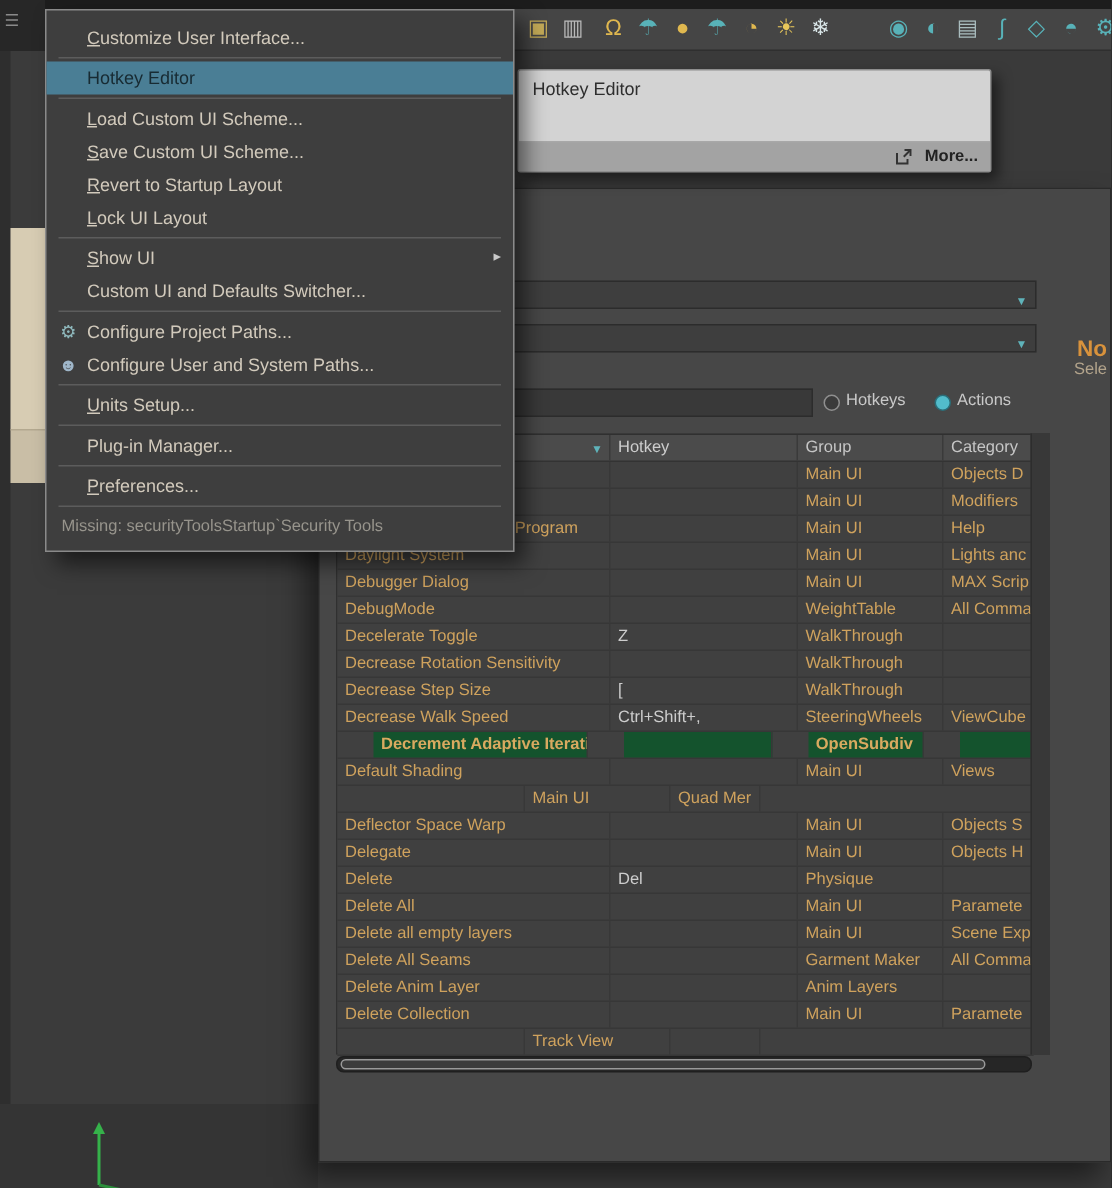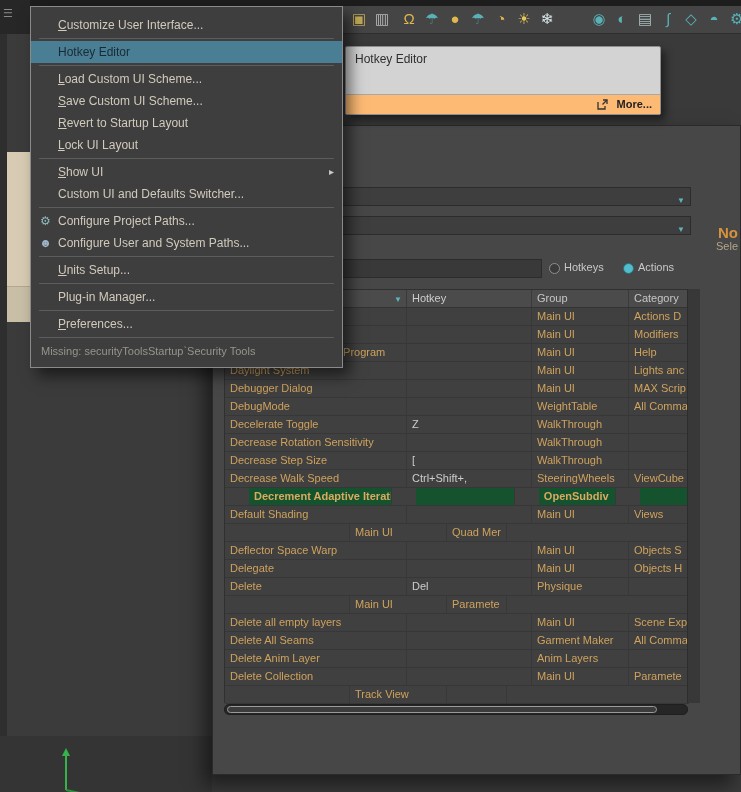--- a/index.html
+++ b/index.html
@@ -61,21 +61,21 @@
 
   
   .sp-title{position:absolute;left:505px;top:78px;color:#d8923c;font-size:15px;font-weight:bold;margin-top:20px;}
   .sp-body{position:absolute;left:503px;top:114px;color:#b3a48c;font-size:11px;}
 
   
   .tooltip{position:absolute;left:345px;top:46px;width:316px;height:69px;background:#d3d3d3;
            border:1px solid #8e8e8e;border-radius:2px;box-shadow:4px 5px 9px rgba(0,0,0,.5);z-index:40;}
   .tt-title{position:absolute;left:9px;top:5px;font-size:12px;color:#2e2e2e;}
   .tt-desc{position:absolute;left:9px;top:26px;font-size:11px;color:#3c3c3c;}
-  .tt-footer{position:absolute;left:0;bottom:0;width:100%;height:20px;background:#fdba74;
+  .tt-footer{position:absolute;left:0;bottom:0;width:100%;height:20px;background:#a3a3a3;
              border-top:1px solid #a8a8a8;}
   .tt-more{position:absolute;right:8px;top:3px;font-size:11px;font-weight:bold;color:#222;}
   .tt-ext{position:absolute;right:52px;top:4px;}
 
   
   .menu{position:absolute;left:30px;top:6px;width:313px;height:362px;background:#3e3e3e;
         border:1px solid #8a8a8a;box-shadow:7px 8px 14px rgba(0,0,0,.55);z-index:50;padding-top:7px;}
   .mi{height:22px;line-height:22px;padding-left:27px;position:relative;color:#d2cabc;font-size:12px;
       white-space:nowrap;cursor:default;}
   .mi.hl{background:#4a7e95;color:#182b33;}
@@ -154,21 +154,21 @@
         </div>
         <div class="th hotkey c-hotkey">Hotkey</div>
         <div class="th c-group">Group</div>
         <div class="th c-category">Category</div>
       </div>
       <div class="tbody">
           <div class="tr">
             <span class="td c-name">Crossing</span>
             <span class="td c-hotkey hotkey"></span>
             <span class="td c-group">Main UI</span>
-            <span class="td c-category">Actions D</span>
+            <span class="td c-category">Objects D</span>
           </div>
           <div class="tr">
             <span class="td c-name">CrossSection</span>
             <span class="td c-hotkey hotkey"></span>
             <span class="td c-group">Main UI</span>
             <span class="td c-category">Modifiers</span>
           </div>
           <div class="tr">
             <span class="td c-name">Customer Involvement Program</span>
             <span class="td c-hotkey hotkey"></span>
@@ -246,20 +246,21 @@
             <span class="td c-group">Main UI</span>
             <span class="td c-category">Objects H</span>
           </div>
           <div class="tr">
             <span class="td c-name">Delete</span>
             <span class="td c-hotkey hotkey">Del</span>
             <span class="td c-group">Physique</span>
             <span class="td c-category"></span>
           </div>
           <div class="tr">
+            <span class="td c-name">Delete All</span>
             <span class="td c-hotkey hotkey"></span>
             <span class="td c-group">Main UI</span>
             <span class="td c-category">Paramete</span>
           </div>
           <div class="tr">
             <span class="td c-name">Delete all empty layers</span>
             <span class="td c-hotkey hotkey"></span>
             <span class="td c-group">Main UI</span>
             <span class="td c-category">Scene Exp</span>
           </div>

